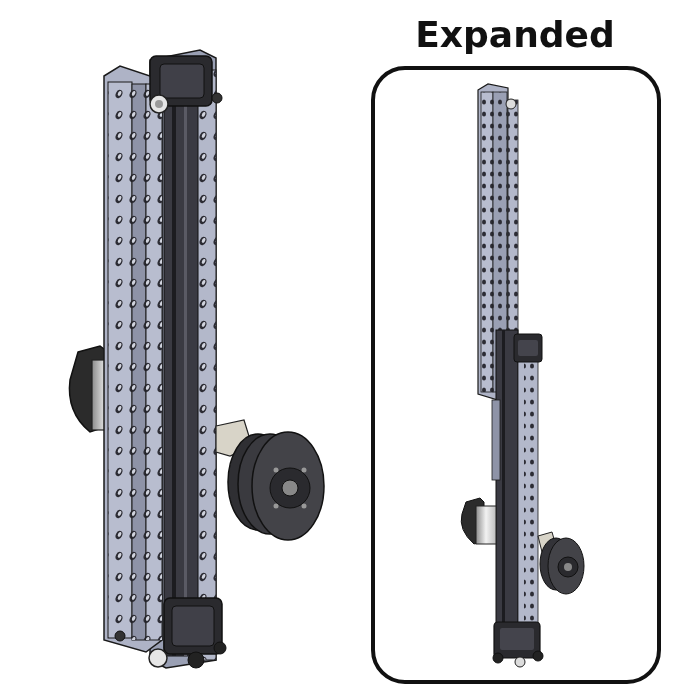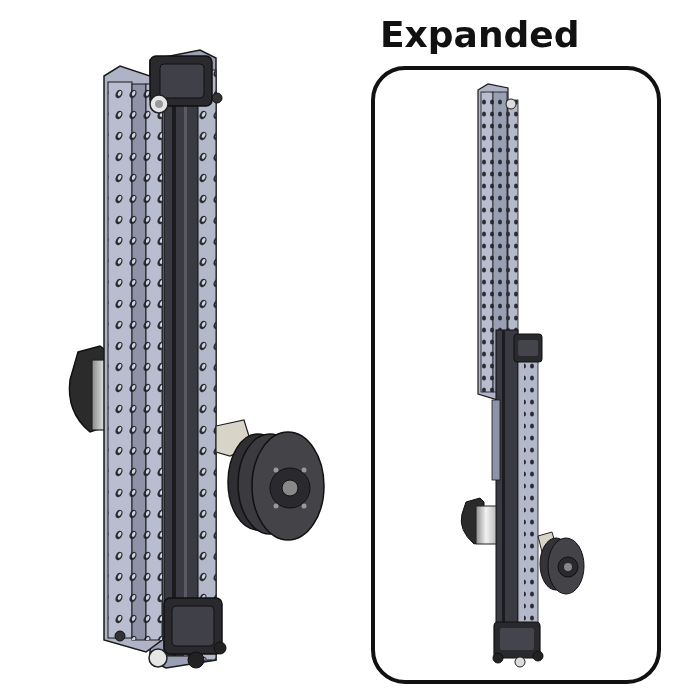--- a/index.html
+++ b/index.html
@@ -1,18 +1,18 @@
 <!DOCTYPE html>
 <html><head>
   <meta charset="utf-8">
   <style>
     html, body { margin: 0; padding: 0; background: #ffffff; }
     body { width: 700px; height: 700px; position: relative; overflow: hidden; font-family: "DejaVu Sans", sans-serif; }
     .title {
-      position: absolute; left: 380px; top: 14px; width: 270px; 
+      position: absolute; left: 380px; top: 14px; width: 270px; text-align: center;
       font-family: "DejaVu Sans", sans-serif; font-weight: bold; font-size: 36px; color: #111111;
       letter-spacing: 0px;
     }
     .frame {
       position: absolute; left: 371px; top: 66px; width: 290px; height: 618px;
       border: 4px solid #111111; border-radius: 34px; box-sizing: border-box;
     }
     svg.art { position: absolute; left: 0; top: 0; }
   </style>
 </head>

